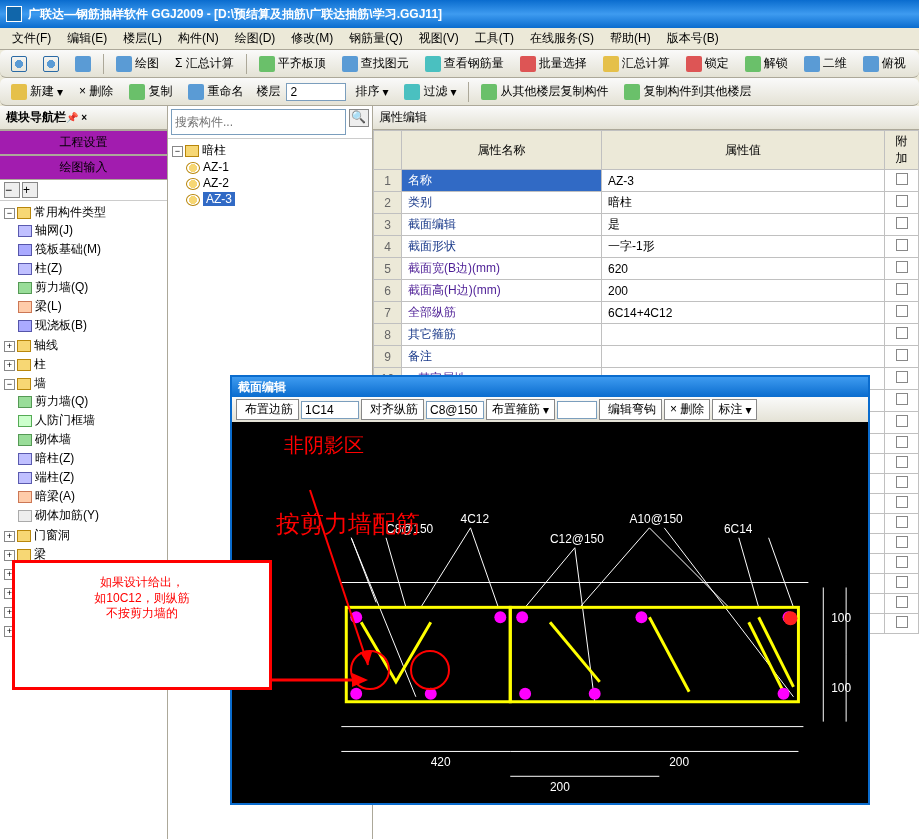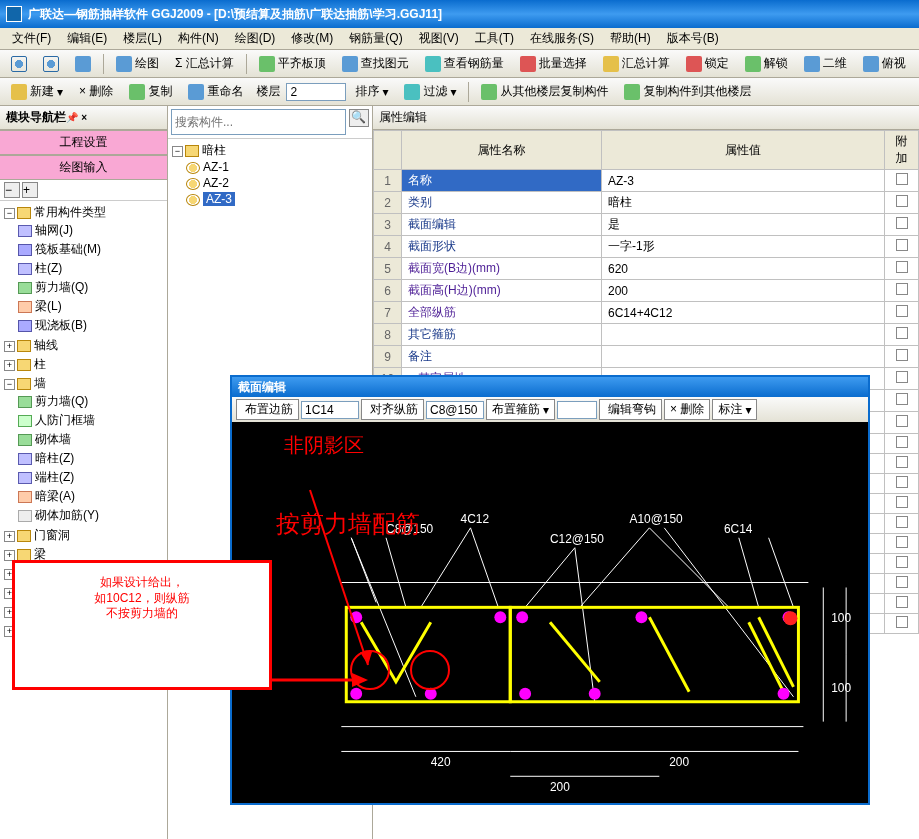--- a/index.html
+++ b/index.html
@@ -8,21 +8,21 @@
 
 .titlebar { height: 28px; background: linear-gradient(to bottom, #0a6cce, #3e9bf0 50%, #0a6cce); color: #fff; display: flex; align-items: center; padding: 0 6px; }
 .titlebar .app-icon { width: 16px; height: 16px; background: #16a; border: 1px solid #fff; margin-right: 6px; }
 .titlebar .title { font-weight: bold; }
 
 
 .menubar { height: 22px; background: #ece9d8; border-bottom: 1px solid #aca899; display: flex; align-items: center; padding: 0 4px; }
 .menubar .menu-item { padding: 2px 8px; cursor: default; }
 
 
-.toolbar { height: 28px; background: linear-gradient(#fafafa, #e4e2d5); border-bottom: 1px solid #aca899; display: flex; align-items: center; padding: 0 4px; gap: 2px; }
+.toolbar { height: 28px; background: linear-gradient(#fafafa, #e4e2d5); border-bottom: 1px solid #aca899; display: flex; align-items: center; padding: 0 4px; gap: 2px; border-radius: 6px; }
 .toolbar .btn { padding: 2px 6px; border: 1px solid transparent; display: flex; align-items: center; gap: 3px; cursor: pointer; white-space: nowrap; }
 .toolbar .sep { width: 1px; height: 20px; background: #aca899; margin: 0 3px; }
 .toolbar .ico { width: 16px; height: 16px; display: inline-block; }
 .toolbar input.combo { height: 18px; border: 1px solid #7b9ebd; padding: 0 3px; font-size: 12px; }
 
 
 .i-undo { background: radial-gradient(circle, #5a9bd5 40%, transparent 42%); border: 1px solid #2a6aa5; border-radius: 2px; }
 .i-green { background: #6ac06a; border-radius: 2px; }
 .i-blue { background: #5a9bd5; border-radius: 2px; }
 .i-red { background: #d55; border-radius: 2px; }
@@ -31,21 +31,21 @@
 
 
 .main { display: flex; height: calc(100% - 106px); }
 .left-col { width: 168px; border-right: 1px solid #aca899; display: flex; flex-direction: column; background: #fff; }
 .middle-col { width: 205px; border-right: 1px solid #aca899; display: flex; flex-direction: column; background: #fff; }
 .right-col { flex: 1; display: flex; flex-direction: column; background: #fff; position: relative; }
 
 
 .panel-hdr { background: linear-gradient(#fafafa, #e4e2d5); border-bottom: 1px solid #aca899; padding: 3px 6px; font-weight: bold; display: flex; align-items: center; justify-content: flex-start; }
 .panel-hdr .dd { font-size: 10px; }
-.sect-hdr { background: #f9a8d4; border: 1px solid #aca899; border-left: none; border-right: none; padding: 3px 6px; text-align: center; }
+.sect-hdr { background: #a21caf; border: 1px solid #aca899; border-left: none; border-right: none; padding: 3px 6px; text-align: center; }
 .mini-toolbar { padding: 2px 4px; display: flex; gap: 2px; border-bottom: 1px solid #ccc; }
 .mini-toolbar .tb { width: 16px; height: 16px; border: 1px solid #888; background: #eee; cursor: pointer; }
 
 
 .tree { flex: 1; overflow: auto; padding: 2px; }
 .tree ul { list-style: none; padding-left: 14px; }
 .tree li { white-space: nowrap; padding: 1px 0; }
 .tree .exp { display: inline-block; width: 11px; height: 11px; border: 1px solid #888; text-align: center; line-height: 9px; font-size: 9px; margin-right: 2px; background: #fff; cursor: pointer; }
 .tree .ticon { display: inline-block; width: 14px; height: 12px; margin-right: 3px; vertical-align: middle; }
 .t-folder { background: #f7d774; border: 1px solid #b8860b; }

